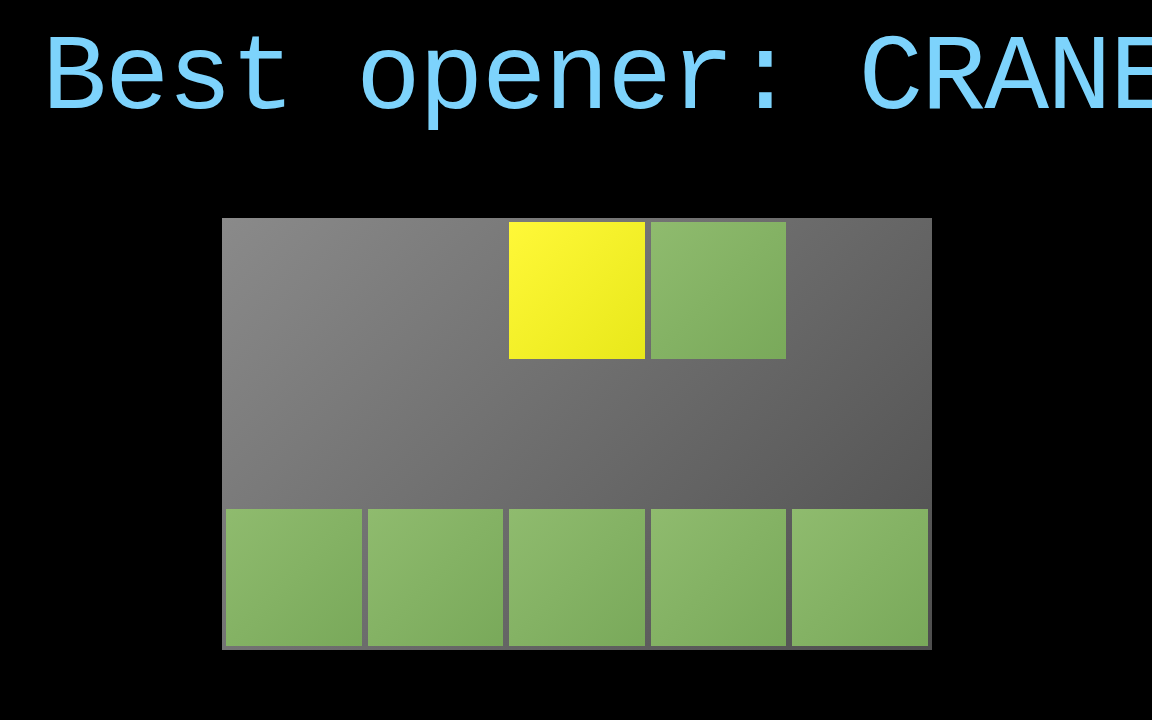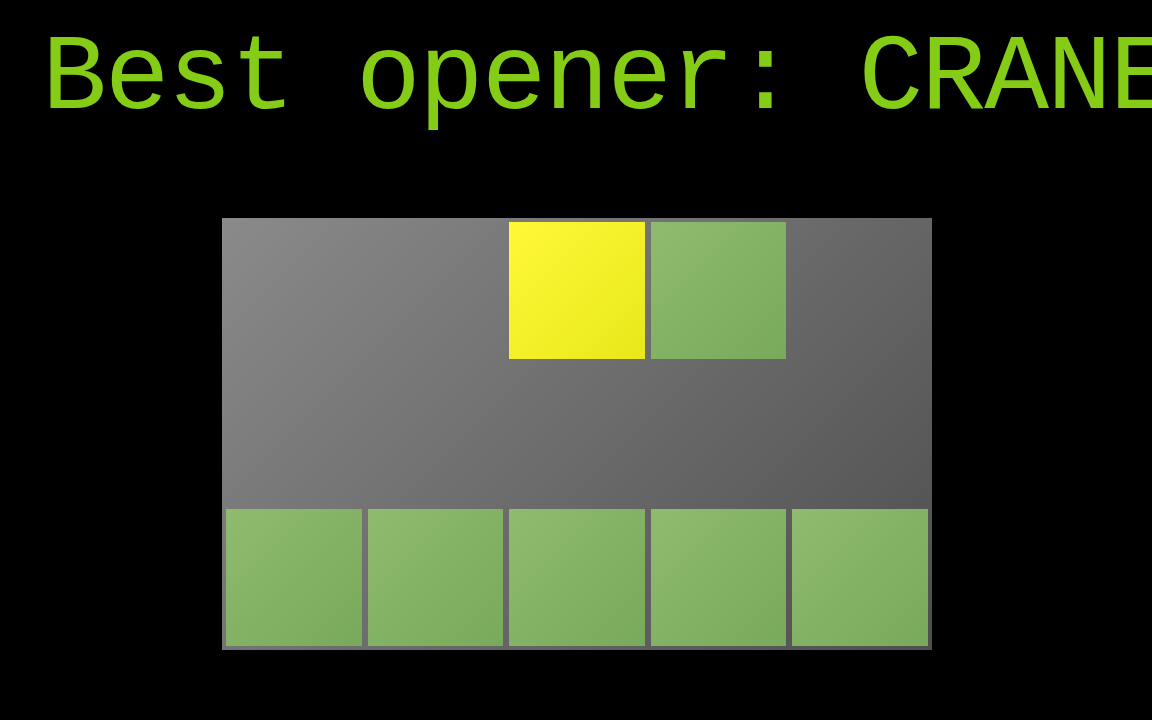--- a/index.html
+++ b/index.html
@@ -4,21 +4,21 @@
   <style>
     * { margin: 0; padding: 0; box-sizing: border-box; }
     html, body {
       width: 1152px;
       height: 720px;
       background: #000;
       overflow: hidden;
       font-family: "Courier New", Courier, monospace;
     }
     .title {
-      color: #84cc16;
+      color: #7dd3fc;
       font-size: 108px;
       font-weight: 400;
       letter-spacing: -2px;
       padding: 18px 0 0 42px;
       white-space: pre;
     }
     .board {
       position: absolute;
       left: 222px;
       top: 218px;

